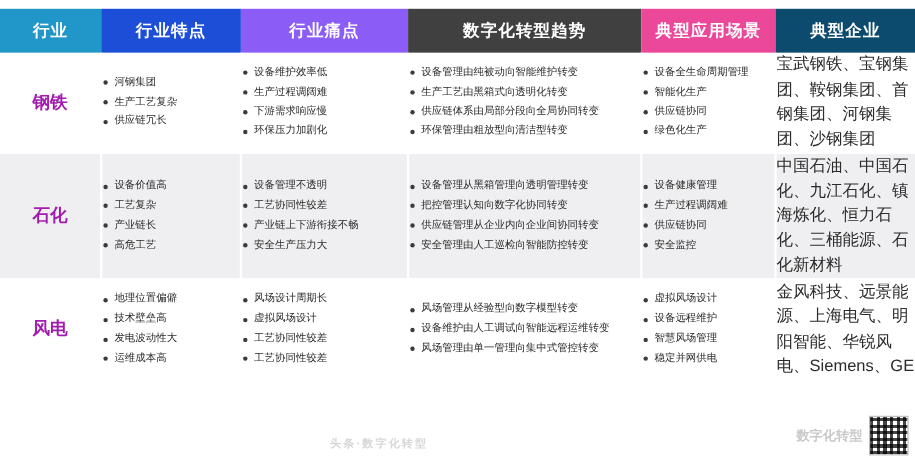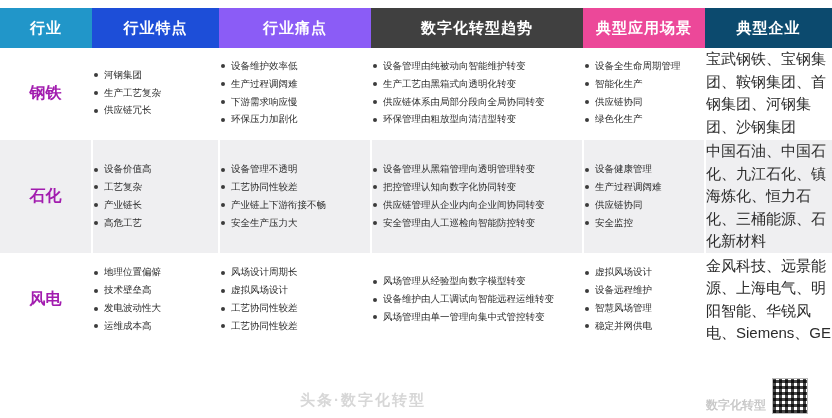--- a/index.html
+++ b/index.html
@@ -101,45 +101,45 @@
   .footer {
     position: absolute;
     left: 0;
     bottom: 0;
     width: 832px;
     height: 44px;
     background: #ffffff;
   }
   .footer-inner {
     position: absolute;
-    right: 24px;
+    right: 6px;
     bottom: 4px;
     display: flex;
-    align-items: flex-end;
+    align-items: center;
     gap: 6px;
   }
   .wm-text {
     font-size: 12px;
     color: #c9c9c9;
     font-weight: bold;
   }
   .qr {
     width: 34px;
     height: 34px;
     background:
       repeating-linear-gradient(90deg,#444 0 3px,#fff 3px 6px),
       repeating-linear-gradient(0deg,#444 0 3px,#fff 3px 6px);
     background-blend-mode: multiply;
     border: 1px solid #bbb;
   }
   .wm-center {
     position: absolute;
     left: 300px;
     bottom: 8px;
-    font-size: 15px;
+    font-size: 10px;
     font-weight: bold;
     color: #d7d7d7;
     letter-spacing: 2px;
   }
 </style>
 </head>
 <body>
 
 <div class="page">
 

